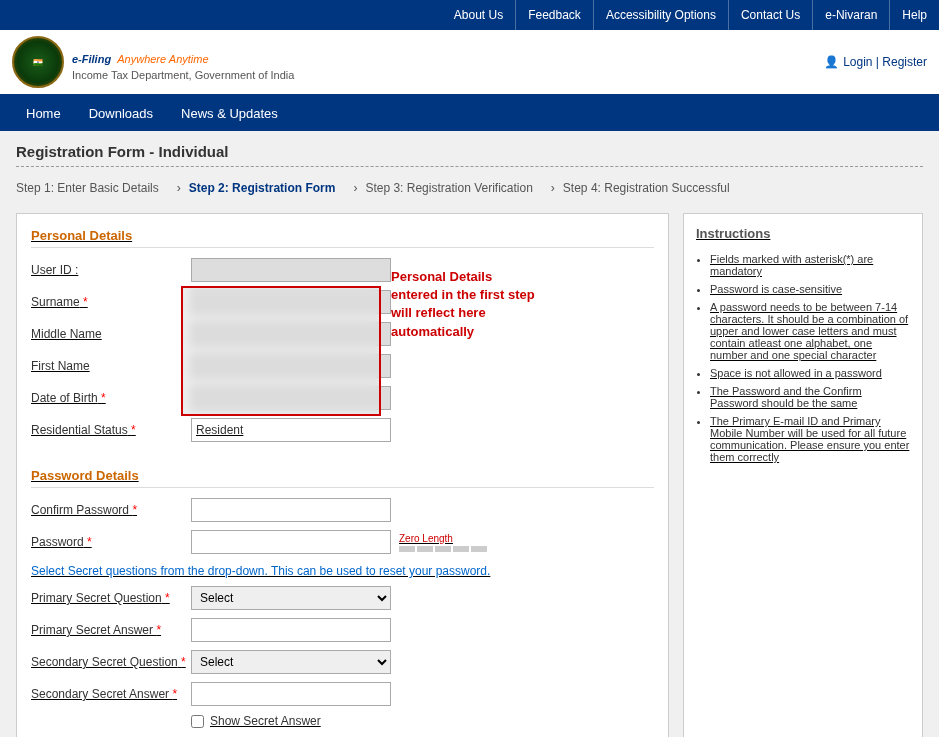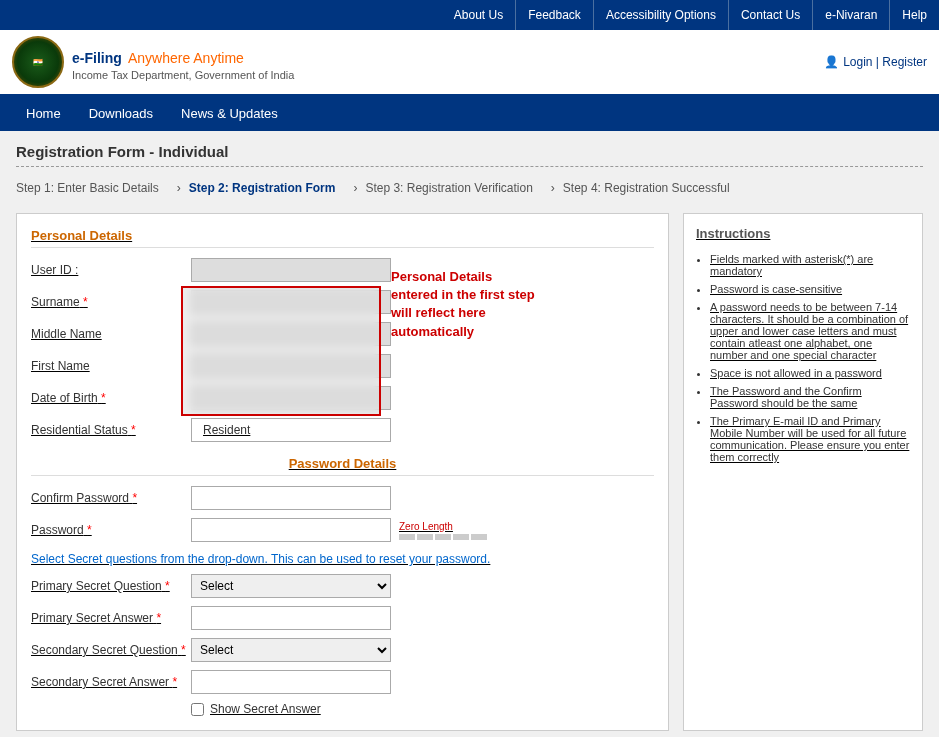--- a/index.html
+++ b/index.html
@@ -54,22 +54,23 @@
       display: flex;
       flex-direction: column;
     }
     .logo-efiling {
       font-size: 22px;
       font-weight: bold;
       color: #003580;
     }
     .logo-efiling span {
       color: #ff6600;
-      font-size: 14px;
+      font-size: 11px;
       font-weight: normal;
+      font-style: italic;
     }
     .logo-subtitle {
       font-size: 11px;
       color: #555;
     }
     .header-login {
       font-size: 12px;
       color: #003580;
     }
     .header-login a {
@@ -179,21 +180,21 @@
     .form-input select {
       width: 100%;
       height: 24px;
       border: 1px solid #aaa;
       font-size: 12px;
       padding: 2px 4px;
     }
     .static-value {
       font-size: 12px;
       color: #333;
-      padding: 2px 11px;
+      padding: 2px 4px;
       border: 1px solid #aaa;
       width: 100%;
       max-width: 200px;
       height: 24px;
       display: flex;
       align-items: center;
       background: #fff;
     }
 
     
@@ -397,21 +398,21 @@
           <div class="form-label">
             <span>Residential Status</span>
             <span class="req"> *</span>
           </div>
           <div class="form-input">
             <div class="static-value">Resident</div>
           </div>
         </div>
       </div>
 
-      <div class="section-title" style="margin-top:14px;text-align:center;">Password Details</div>
+      <div class="section-title" style="margin-top:26px;">Password Details</div>
 
       <div class="form-row">
         <div class="form-label">
           <span>Confirm Password</span>
           <span class="req"> *</span>
         </div>
         <div class="form-input">
           <input type="password" value="" style="">
         </div>
       </div>

